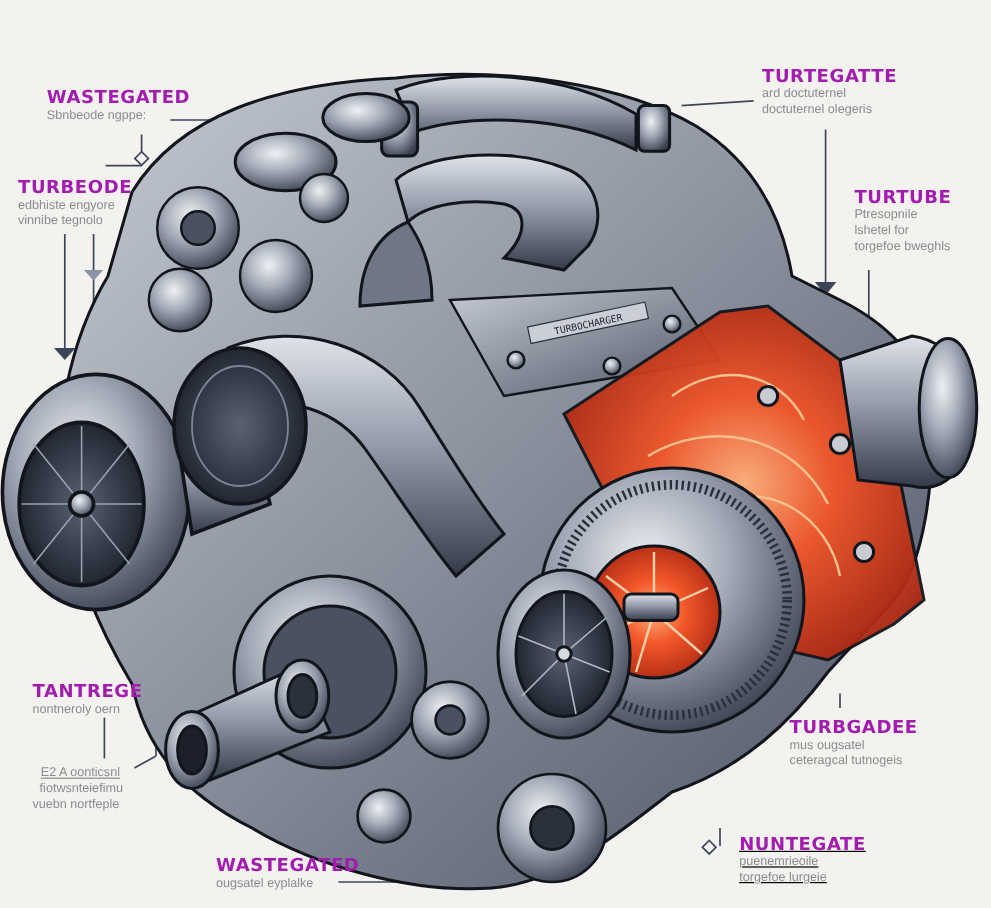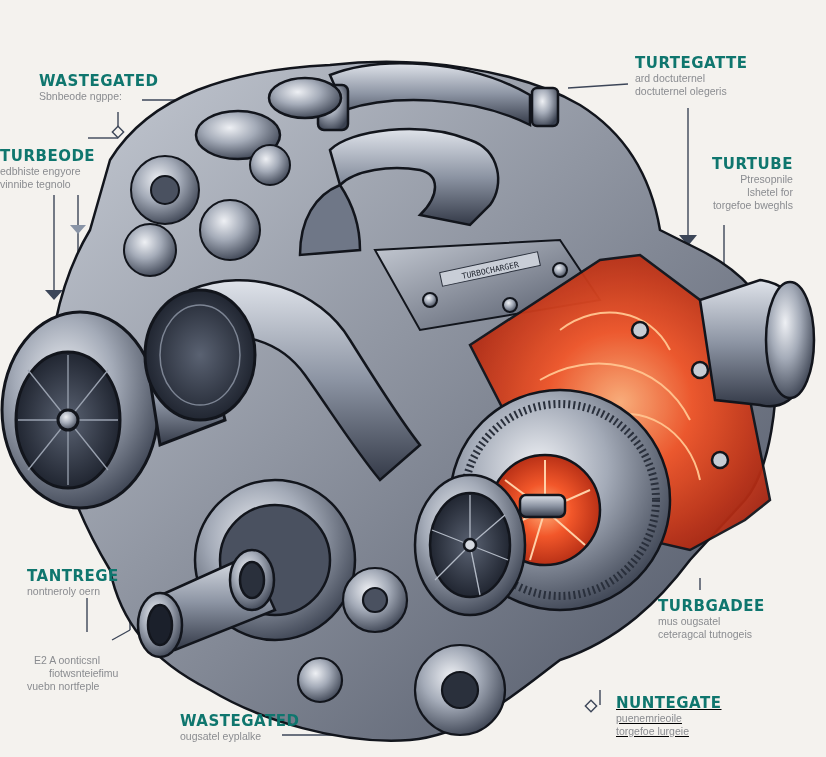--- a/index.html
+++ b/index.html
@@ -10,21 +10,21 @@
     position: relative;
   }
   .stage { position: absolute; left: 0; top: 0; width: 826px; height: 757px; }
   svg.art { position: absolute; left: 0; top: 0; }
   .callout { position: absolute; }
   .callout .title {
     font-family: "DejaVu Sans", sans-serif;
     font-weight: bold;
     font-size: 15px;
     letter-spacing: 0.5px;
-    color: #0f766e;
+    color: #a21caf;
     line-height: 18px;
     white-space: nowrap;
   }
   .callout .desc {
     font-family: "Liberation Sans", sans-serif;
     font-size: 10.5px;
     color: #8a8c90;
     line-height: 13px;
     white-space: nowrap;
   }
@@ -203,44 +203,44 @@
       <circle cx="460" cy="690" r="18" fill="#2a303c"></circle>
       <circle cx="320" cy="680" r="22" fill="url(#gMetal)"></circle>
     </g>
   </svg>
 
   <div class="callout" style="left:39px; top:72px;">
     <div class="title">WASTEGATED</div>
     <div class="desc">Sbnbeode ngppe:</div>
   </div>
 
-  <div class="callout" style="left:0; top:147px;">
+  <div class="callout" style="left:15px; top:147px;">
     <div class="title">TURBEODE</div>
     <div class="desc">edbhiste engyore</div>
     <div class="desc">vinnibe tegnolo</div>
   </div>
 
   <div class="callout" style="left:635px; top:54px;">
     <div class="title">TURTEGATTE</div>
     <div class="desc">ard doctuternel</div>
     <div class="desc">doctuternel olegeris</div>
   </div>
 
-  <div class="callout" style="left:712px; top:155px;text-align:right;">
+  <div class="callout" style="left:712px; top:155px;">
     <div class="title">TURTUBE</div>
     <div class="desc">Ptresopnile</div>
     <div class="desc">lshetel for</div>
     <div class="desc">torgefoe bweghls</div>
   </div>
 
   <div class="callout" style="left:27px; top:567px;">
     <div class="title">TANTREGE</div>
     <div class="desc">nontneroly oern</div>
-    <div class="desc" style="margin-top:56px; margin-left:7px;">E2 A oonticsnl</div>
-    <div class="desc" style="margin-left:22px;">fiotwsnteiefimu</div>
+    <div class="desc" style="margin-top:40px; margin-left:7px;text-decoration:underline;">E2 A oonticsnl</div>
+    <div class="desc" style="margin-left:6px;">fiotwsnteiefimu</div>
     <div class="desc" style="">vuebn nortfeple</div>
   </div>
 
   <div class="callout" style="left:658px; top:597px;">
     <div class="title">TURBGADEE</div>
     <div class="desc">mus ougsatel</div>
     <div class="desc">ceteragcal tutnogeis</div>
   </div>
 
   <div class="callout" style="left:616px; top:694px;text-decoration:underline;">

